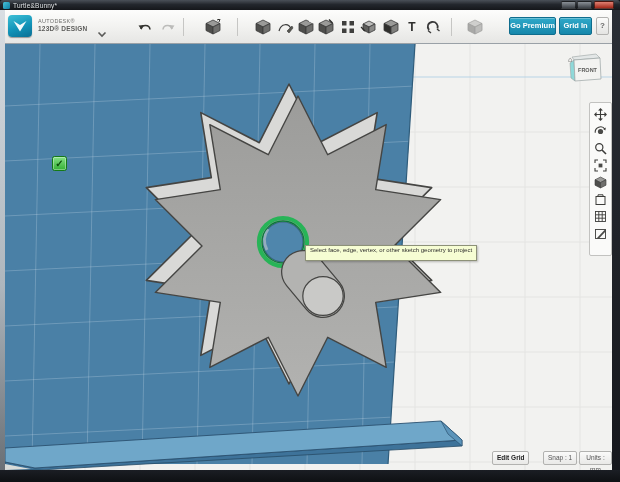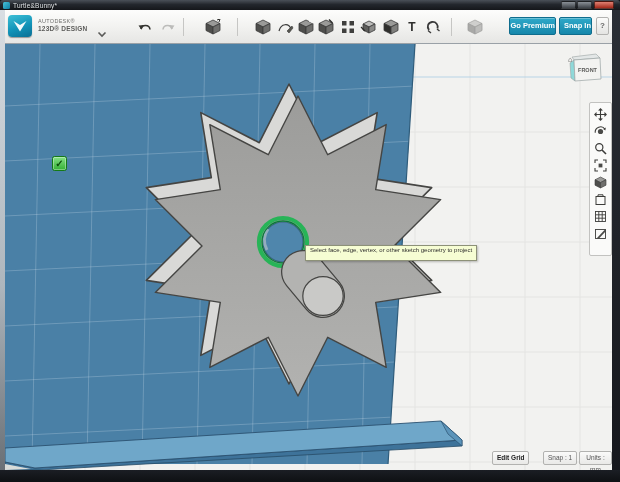--- a/index.html
+++ b/index.html
@@ -18,21 +18,21 @@
   #btn-close{right:6px;width:20px;background:linear-gradient(180deg,#e08173,#a3281a);}
   
   #toolbar{left:0;top:10px;width:620px;height:34px;background:linear-gradient(180deg,#fdfdfc 0%,#f1f1ef 55%,#e6e6e4 100%);border-bottom:1px solid #9aa1a7;box-sizing:border-box;}
   #logo{left:8px;top:5px;width:24px;height:22px;border-radius:4px;background:linear-gradient(160deg,#3fc0d6 0%,#1193b8 55%,#0b6f94 100%);box-shadow:0 1px 1px rgba(0,0,0,.35);}
   #brand{left:38px;top:8px;color:#6f6f6d;line-height:1.25;}
   #brand .b1{font-size:5.5px;letter-spacing:.3px;}
   #brand .b2{font-size:6.5px;font-weight:bold;letter-spacing:.2px;color:#5d5d5b;}
   .sep{top:8px;width:1px;height:18px;background:#c6c6c4;}
   .tbtn{top:9px;width:18px;height:16px;display:flex;align-items:center;justify-content:center;}
   .tlabel{font-size:12px;font-weight:bold;color:#2f2f2d;line-height:16px;text-align:center;}
-  .cta{top:7px;height:18px;border-radius:2px;background:linear-gradient(180deg,#2fa9c9,#1687ab);border:1px solid #0f6d8d;box-sizing:border-box;color:#fff;font-size:7.5px;font-weight:bold;text-align:right;line-height:16px;box-shadow:inset 0 1px 0 rgba(255,255,255,.3);}
+  .cta{top:7px;height:18px;border-radius:2px;background:linear-gradient(180deg,#2fa9c9,#1687ab);border:1px solid #0f6d8d;box-sizing:border-box;color:#fff;font-size:7.5px;font-weight:bold;text-align:center;line-height:16px;box-shadow:inset 0 1px 0 rgba(255,255,255,.3);}
   #btn-help{left:596px;top:7px;width:13px;height:18px;border:1px solid #b3b3b1;border-radius:2px;background:linear-gradient(180deg,#fbfbfa,#e4e4e2);box-sizing:border-box;color:#666;font-size:8px;font-weight:bold;text-align:center;line-height:16px;}
   
   #canvas{left:5px;top:44px;width:607px;height:426px;background:#f2f2f0;overflow:hidden;}
   #tooltip{left:300px;top:201px;height:11px;background:#f6fdd3;border:1px solid #8d9178;padding:1px 4px 2px 4px;font-size:6px;color:#30302e;white-space:nowrap;box-shadow:1px 1px 2px rgba(0,0,0,.25);}
   #check-btn{left:47px;top:112px;width:15px;height:15px;border-radius:2.5px;background:linear-gradient(180deg,#86e086,#33b133);border:1px solid #157a15;box-sizing:border-box;text-align:center;line-height:13px;font-size:10px;color:#0c4d0c;font-weight:bold;box-shadow:0 0 0 1px rgba(255,255,255,.35) inset;}
   
   #nav-toolbar{left:584px;top:58px;width:23px;height:154px;background:rgba(250,250,249,.96);border:1px solid #c2c2c0;border-radius:2px;box-sizing:border-box;display:flex;flex-direction:column;align-items:center;padding-top:3px;}
   .navicon{width:17px;height:17px;display:flex;align-items:center;justify-content:center;border-radius:2px;}
   
   .statusbtn{top:407px;height:14px;border:1px solid #b2b2b0;border-radius:2px;background:linear-gradient(180deg,#fafaf9,#e9e9e7);box-sizing:border-box;font-size:6.5px;color:#555;text-align:center;line-height:12px;padding:0 4px;}
@@ -163,21 +163,21 @@
 
   <div class="abs tbtn" style="left:466px;">
     <svg width="18" height="16" viewBox="0 0 18 16">
         <path d="M9 1 L16 4.5 L9 8 L2 4.5 Z" fill="#cfcfcd" stroke="#a8a8a6" stroke-width=".8"></path>
         <path d="M2 4.5 L9 8 L9 15 L2 11.5 Z" fill="#a9a9a7" stroke="#a0a09e" stroke-width=".8"></path>
         <path d="M16 4.5 L9 8 L9 15 L16 11.5 Z" fill="#bdbdbb" stroke="#a0a09e" stroke-width=".8"></path>
       </svg>
   </div>
 
   <div class="abs cta" style="left:509px;width:47px;">Go Premium</div>
-  <div class="abs cta" style="left:559px;width:33px;">Snap In</div>
+  <div class="abs cta" style="left:559px;width:33px;">Grid In</div>
   <div id="btn-help" class="abs">?</div>
 </div>
 
 <div id="frame-left" class="abs"></div>
 <div id="frame-right" class="abs"></div>
 <div id="frame-bottom" class="abs"></div>
 
 <div id="canvas" class="abs">
 
   <svg id="scene" width="607" height="426" viewBox="0 0 607 426">

